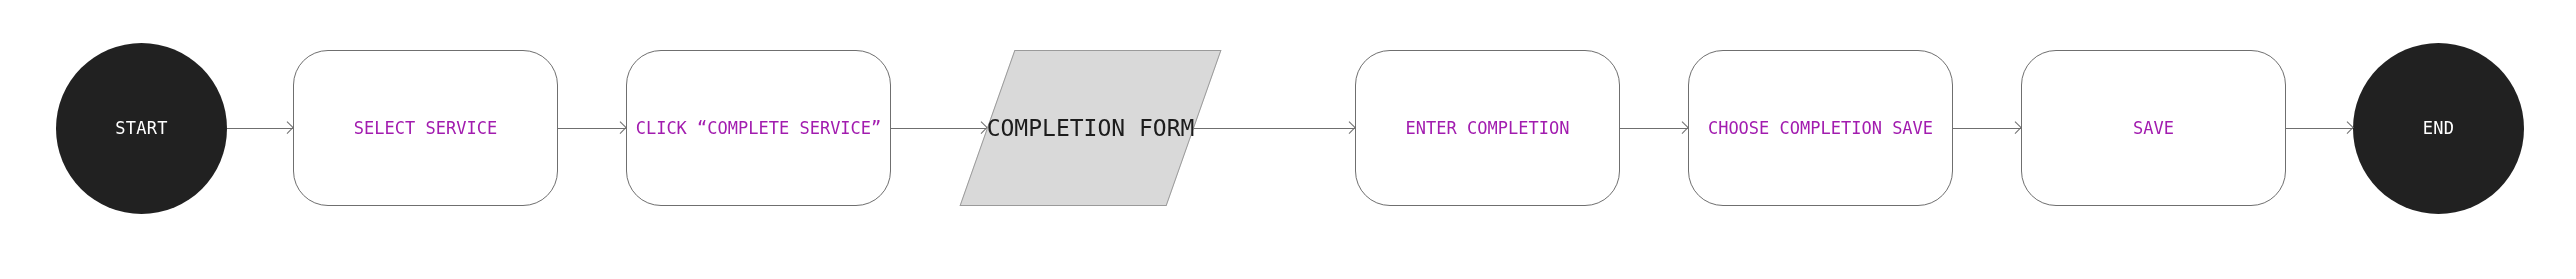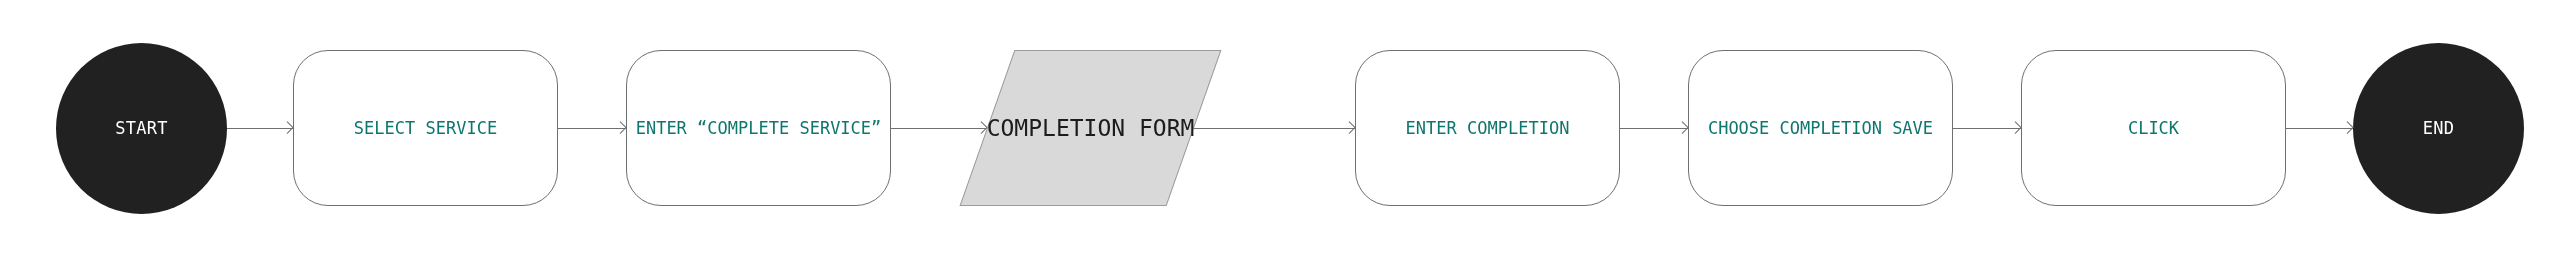--- a/index.html
+++ b/index.html
@@ -26,21 +26,21 @@
     font-size: 17px;
     letter-spacing: 0.3px;
   }
   .process {
     width: 265px;
     height: 156px;
     box-sizing: border-box;
     background: #ffffff;
     border: 1.3px solid #6f6f6f;
     border-radius: 35px;
-    color: #0f766e;
+    color: #a21caf;
     font-size: 17px;
     white-space: nowrap;
   }
   .io {
     width: 207px;
     height: 156px;
     position: relative;
     color: #1c1c1c;
     font-size: 23px;
     white-space: nowrap;
@@ -84,21 +84,21 @@
 
   <div class="arrow" style="width:66px"></div>
 
   <div class="node process">
     <span>SELECT SERVICE</span>
   </div>
 
   <div class="arrow" style="width:68px"></div>
 
   <div class="node process">
-    <span>ENTER “COMPLETE SERVICE”</span>
+    <span>CLICK “COMPLETE SERVICE”</span>
   </div>
 
   <div class="arrow" style="width:96px"></div>
 
   <div class="node io">
     <div class="shape"></div>
     <span class="label">COMPLETION FORM</span>
   </div>
 
   <div class="arrow" style="width:161px"></div>
@@ -109,21 +109,21 @@
 
   <div class="arrow" style="width:68px"></div>
 
   <div class="node process">
     <span>CHOOSE COMPLETION SAVE</span>
   </div>
 
   <div class="arrow" style="width:68px"></div>
 
   <div class="node process">
-    <span>CLICK</span>
+    <span>SAVE</span>
   </div>
 
   <div class="arrow" style="width:67px"></div>
 
   <div class="node terminator">
     <span>END</span>
   </div>
 
 </div>
 

